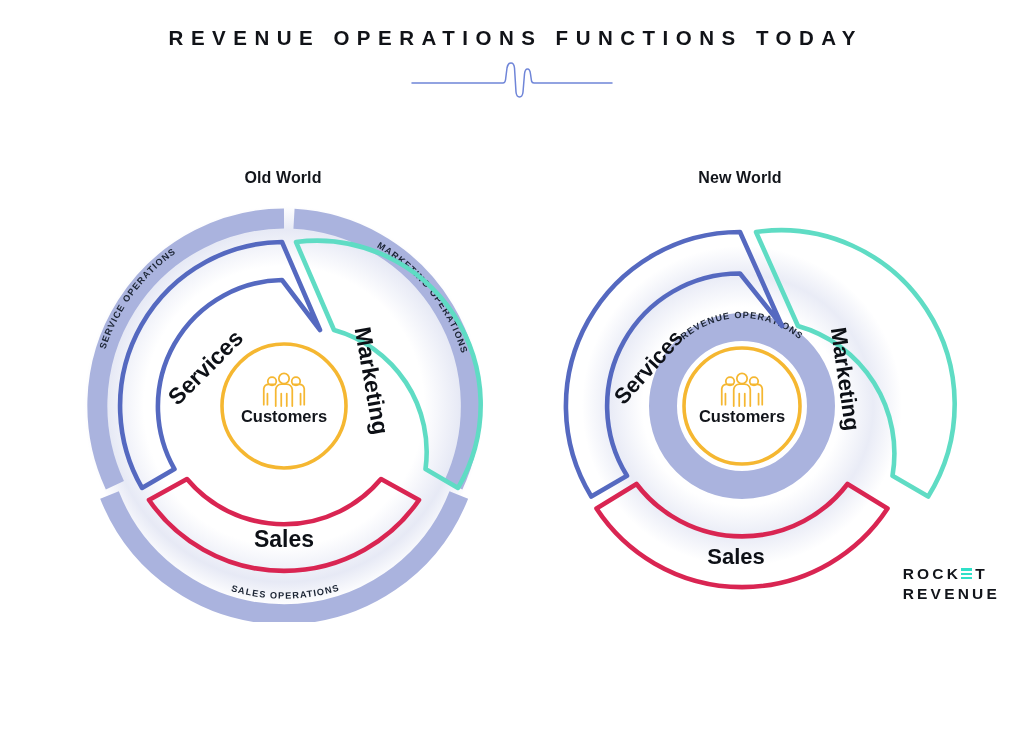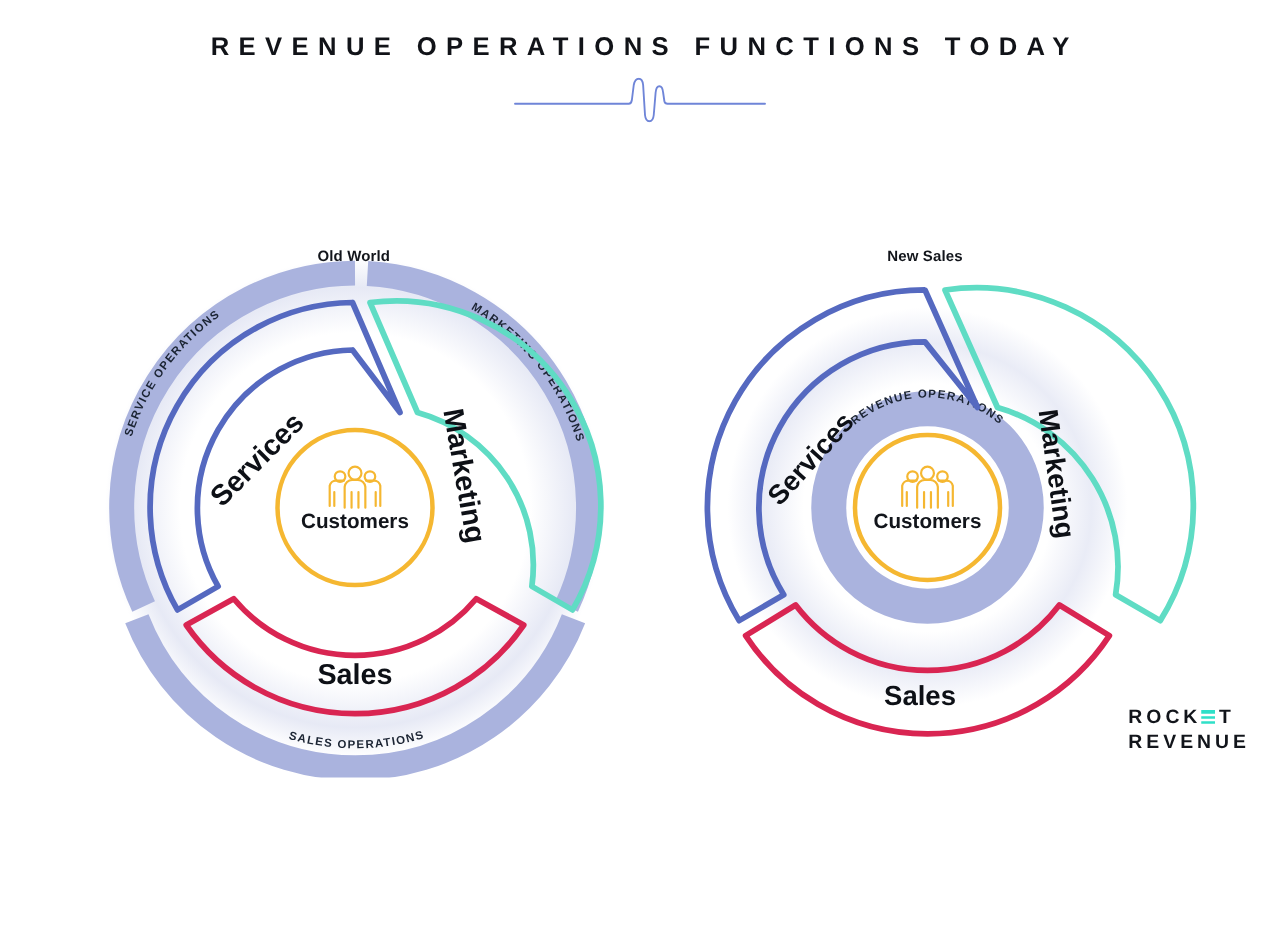--- a/index.html
+++ b/index.html
@@ -20,26 +20,25 @@
     font-weight: 700;
     letter-spacing: 7.5px;
     color: #111318;
     text-indent: 7.5px;
   }
 
   .divider { position: absolute; top: 62px; left: 0; width: 1024px; height: 36px; }
 
   .panel-label {
     position: absolute;
-    font-size: 12px;
+    font-size: 16px;
     font-weight: 700;
     color: #12151b;
     text-align: center;
     letter-spacing: 0.1px;
-    margin-top: 29px;
   }
   #label-old { top: 169px; left: 180px; width: 206px; }
   #label-new { top: 169px; left: 637px; width: 206px; }
 
   .diagram { position: absolute; }
   #diagram-old { top: 190px; left: 68px; width: 432px; height: 432px; }
   #diagram-new { top: 190px; left: 526px; width: 432px; height: 432px; }
 
   .center-title {
     font-size: 16.5px; font-weight: 700; fill: #12151b;
@@ -64,21 +63,21 @@
 
 <div id="page">
 
   <div class="title">REVENUE OPERATIONS FUNCTIONS TODAY</div>
 
   <svg class="divider" viewBox="0 0 1024 36">
     <path d="M412 21 L500 21 L503 21 Q505 21 505.5 18 L507 6 Q508 1 511 1 Q514 1 514.5 6 L516 30 Q516.5 35 519.5 35 Q522.5 35 523 30 L524.5 12 Q525 7 527.5 7 Q530 7 530.5 12 L531.5 19 Q532 21 534 21 L612 21" fill="none" stroke="#6f85d8" stroke-width="1.5" stroke-linecap="round" stroke-linejoin="round"></path>
   </svg>
 
   <div class="panel-label" id="label-old">Old World</div>
-  <div class="panel-label" id="label-new">New Sales</div>
+  <div class="panel-label" id="label-new">New World</div>
 
   <svg class="diagram" id="diagram-old" viewBox="0 0 432 432">
     <defs>
       <radialGradient id="glowOld" cx="50%" cy="50%" r="50%">
         <stop offset="70%" stop-color="#c9cfe9" stop-opacity="0"></stop>
         <stop offset="88%" stop-color="#c9cfe9" stop-opacity="0.45"></stop>
         <stop offset="100%" stop-color="#c9cfe9" stop-opacity="0"></stop>
       </radialGradient>
 
       <path id="pathSvcOps" d="M 28.5 216 A 187.5 187.5 0 0 1 160 37.3" fill="none"></path>

